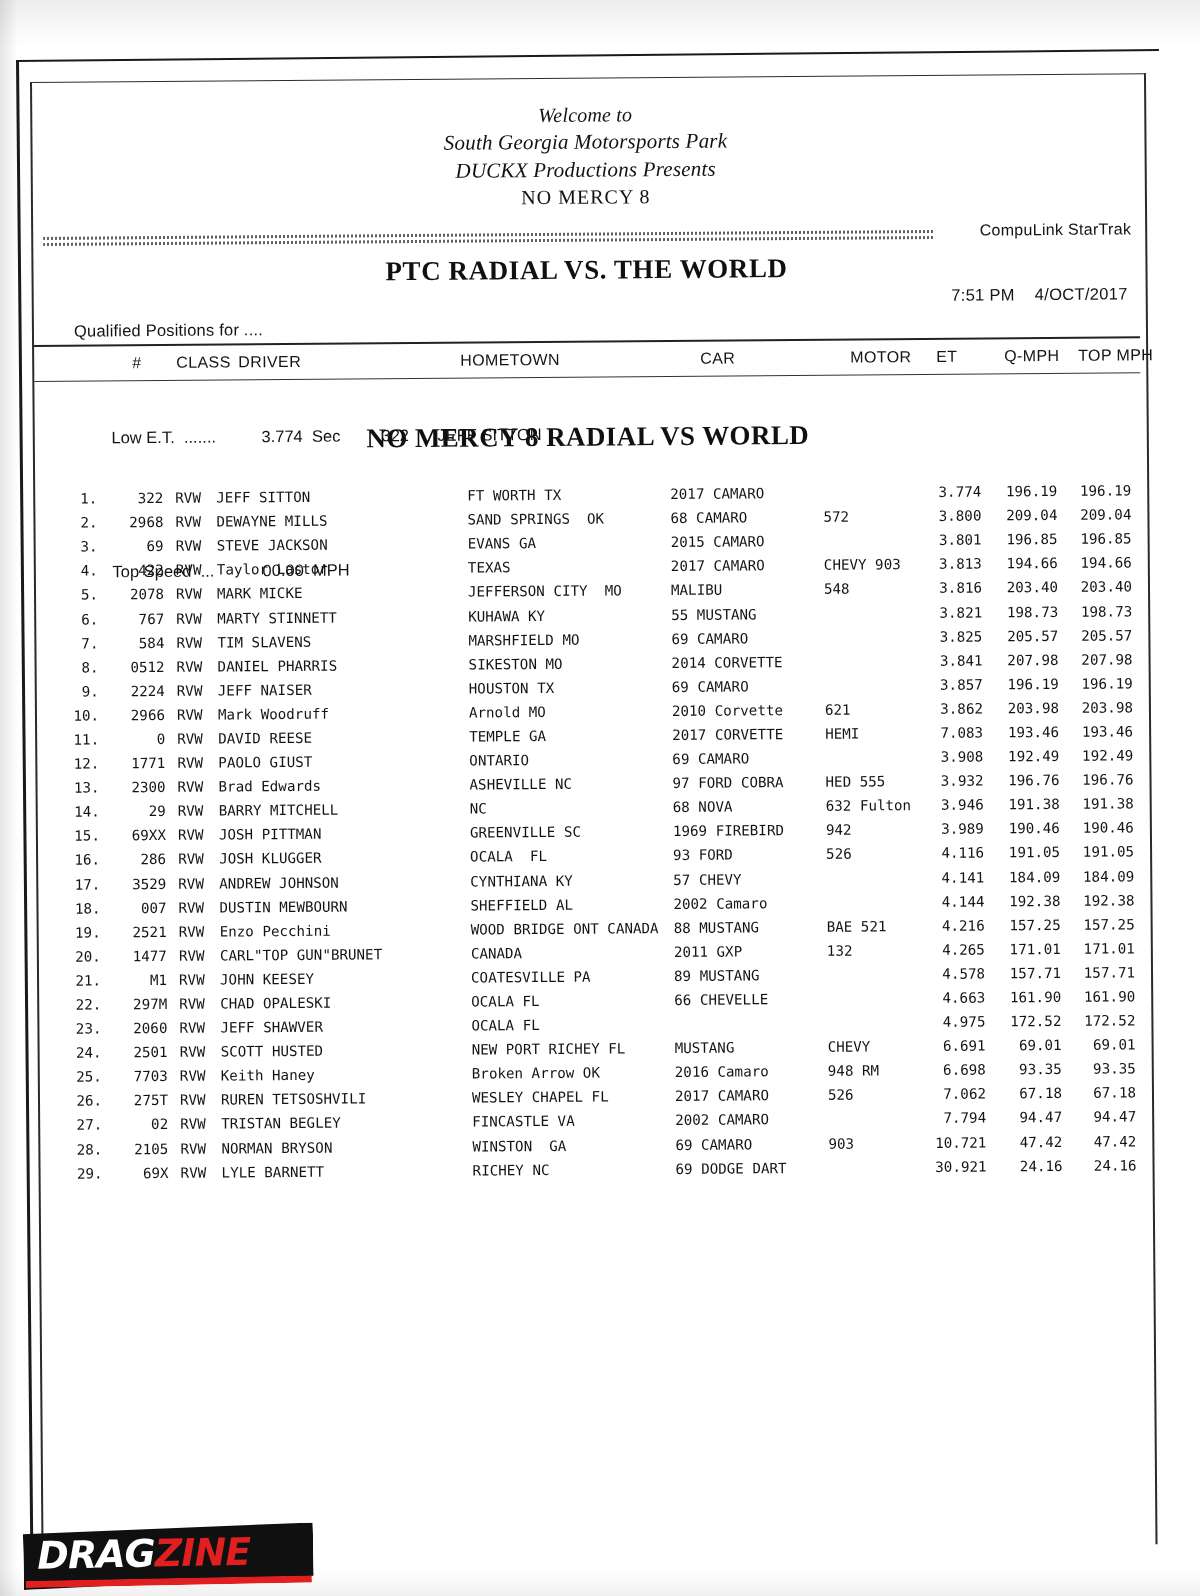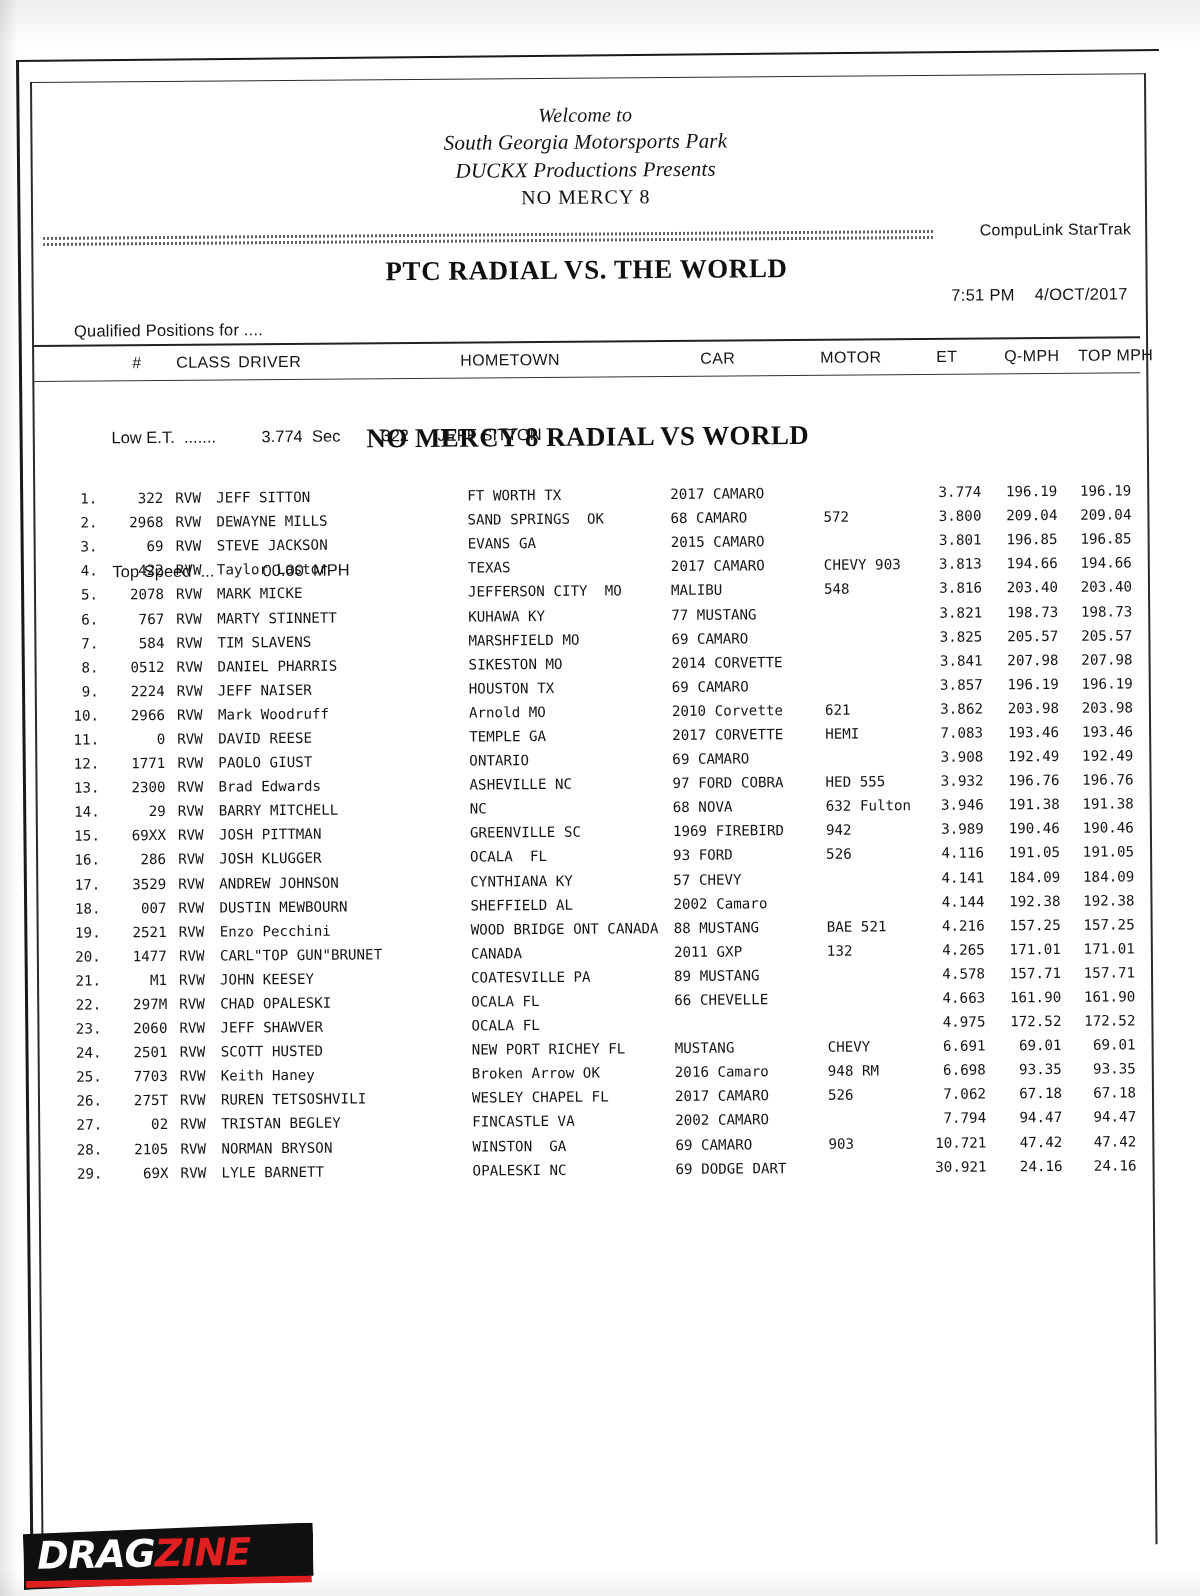--- a/index.html
+++ b/index.html
@@ -278,21 +278,21 @@
   </div>
 
   <div class="rule"></div>
 
   <div class="colhead">
     <span style="left:100px">#</span>
     <span style="left:144px">CLASS</span>
     <span style="left:206px">DRIVER</span>
     <span style="left:428px">HOMETOWN</span>
     <span style="left:668px">CAR</span>
-    <span style="left:788px">MOTOR</span>
+    <span style="left:818px">MOTOR</span>
     <span style="left:904px">ET</span>
     <span style="left:972px">Q-MPH</span>
     <span style="left:1046px">TOP MPH</span>
   </div>
 
   <div class="rule thin"></div>
 
   <div class="big-title">NO MERCY 8 RADIAL VS WORLD</div>
 
   <div class="results" id="results-body">
@@ -355,21 +355,21 @@
         <span class="c-et">3.816</span>
         <span class="c-qmph">203.40</span>
         <span class="c-tmph">203.40</span>
       </div>
       <div class="row">
         <span class="c-pos">6.</span>
         <span class="c-num">767</span>
         <span class="c-class">RVW</span>
         <span class="c-drv">MARTY STINNETT</span>
         <span class="c-town">KUHAWA KY</span>
-        <span class="c-car">77 MUSTANG</span>
+        <span class="c-car">55 MUSTANG</span>
         <span class="c-motor"></span>
         <span class="c-et">3.821</span>
         <span class="c-qmph">198.73</span>
         <span class="c-tmph">198.73</span>
       </div>
       <div class="row">
         <span class="c-pos">7.</span>
         <span class="c-num">584</span>
         <span class="c-class">RVW</span>
         <span class="c-drv">TIM SLAVENS</span>
@@ -630,21 +630,21 @@
         <span class="c-motor">903</span>
         <span class="c-et">10.721</span>
         <span class="c-qmph">47.42</span>
         <span class="c-tmph">47.42</span>
       </div>
       <div class="row">
         <span class="c-pos">29.</span>
         <span class="c-num">69X</span>
         <span class="c-class">RVW</span>
         <span class="c-drv">LYLE BARNETT</span>
-        <span class="c-town">OPALESKI NC</span>
+        <span class="c-town">RICHEY NC</span>
         <span class="c-car">69 DODGE DART</span>
         <span class="c-motor"></span>
         <span class="c-et">30.921</span>
         <span class="c-qmph">24.16</span>
         <span class="c-tmph">24.16</span>
       </div>
     </div>
 
 </div>
 

